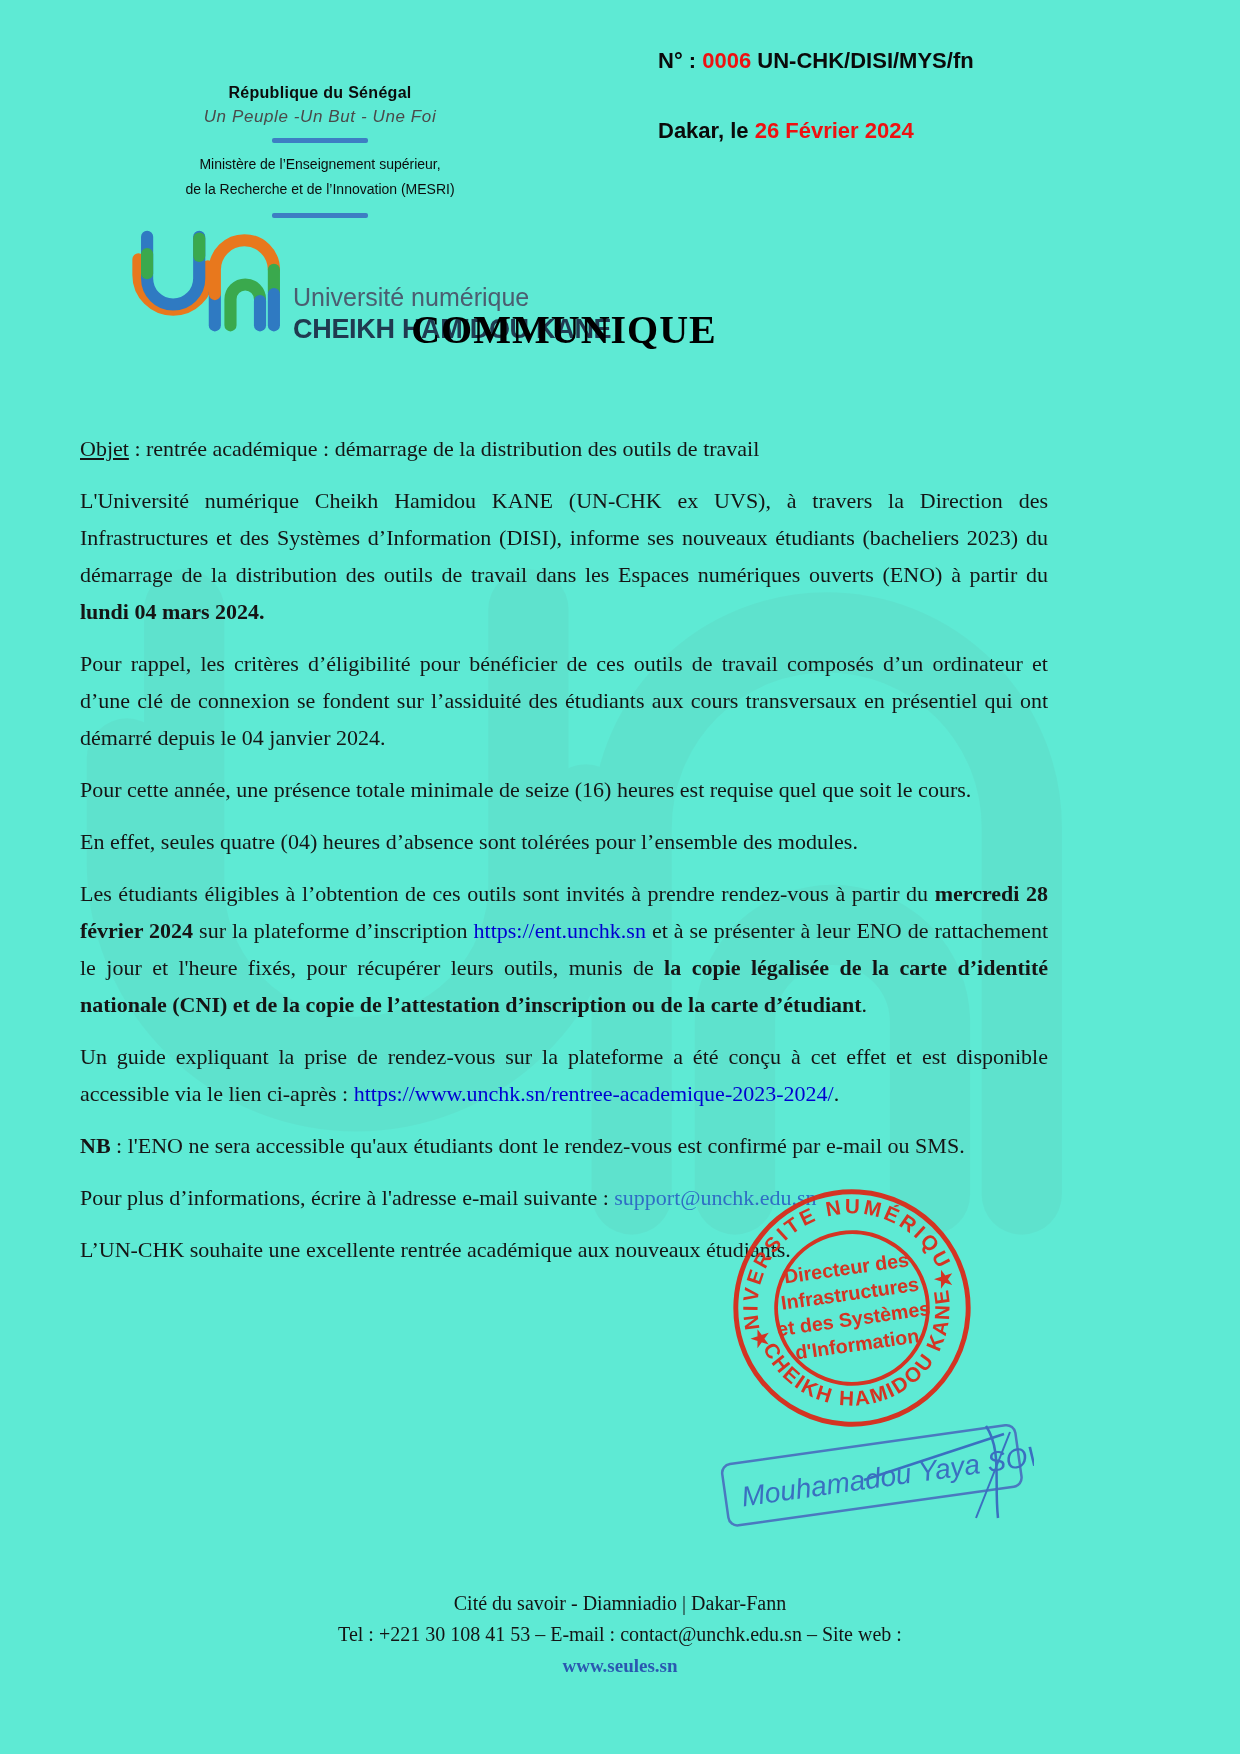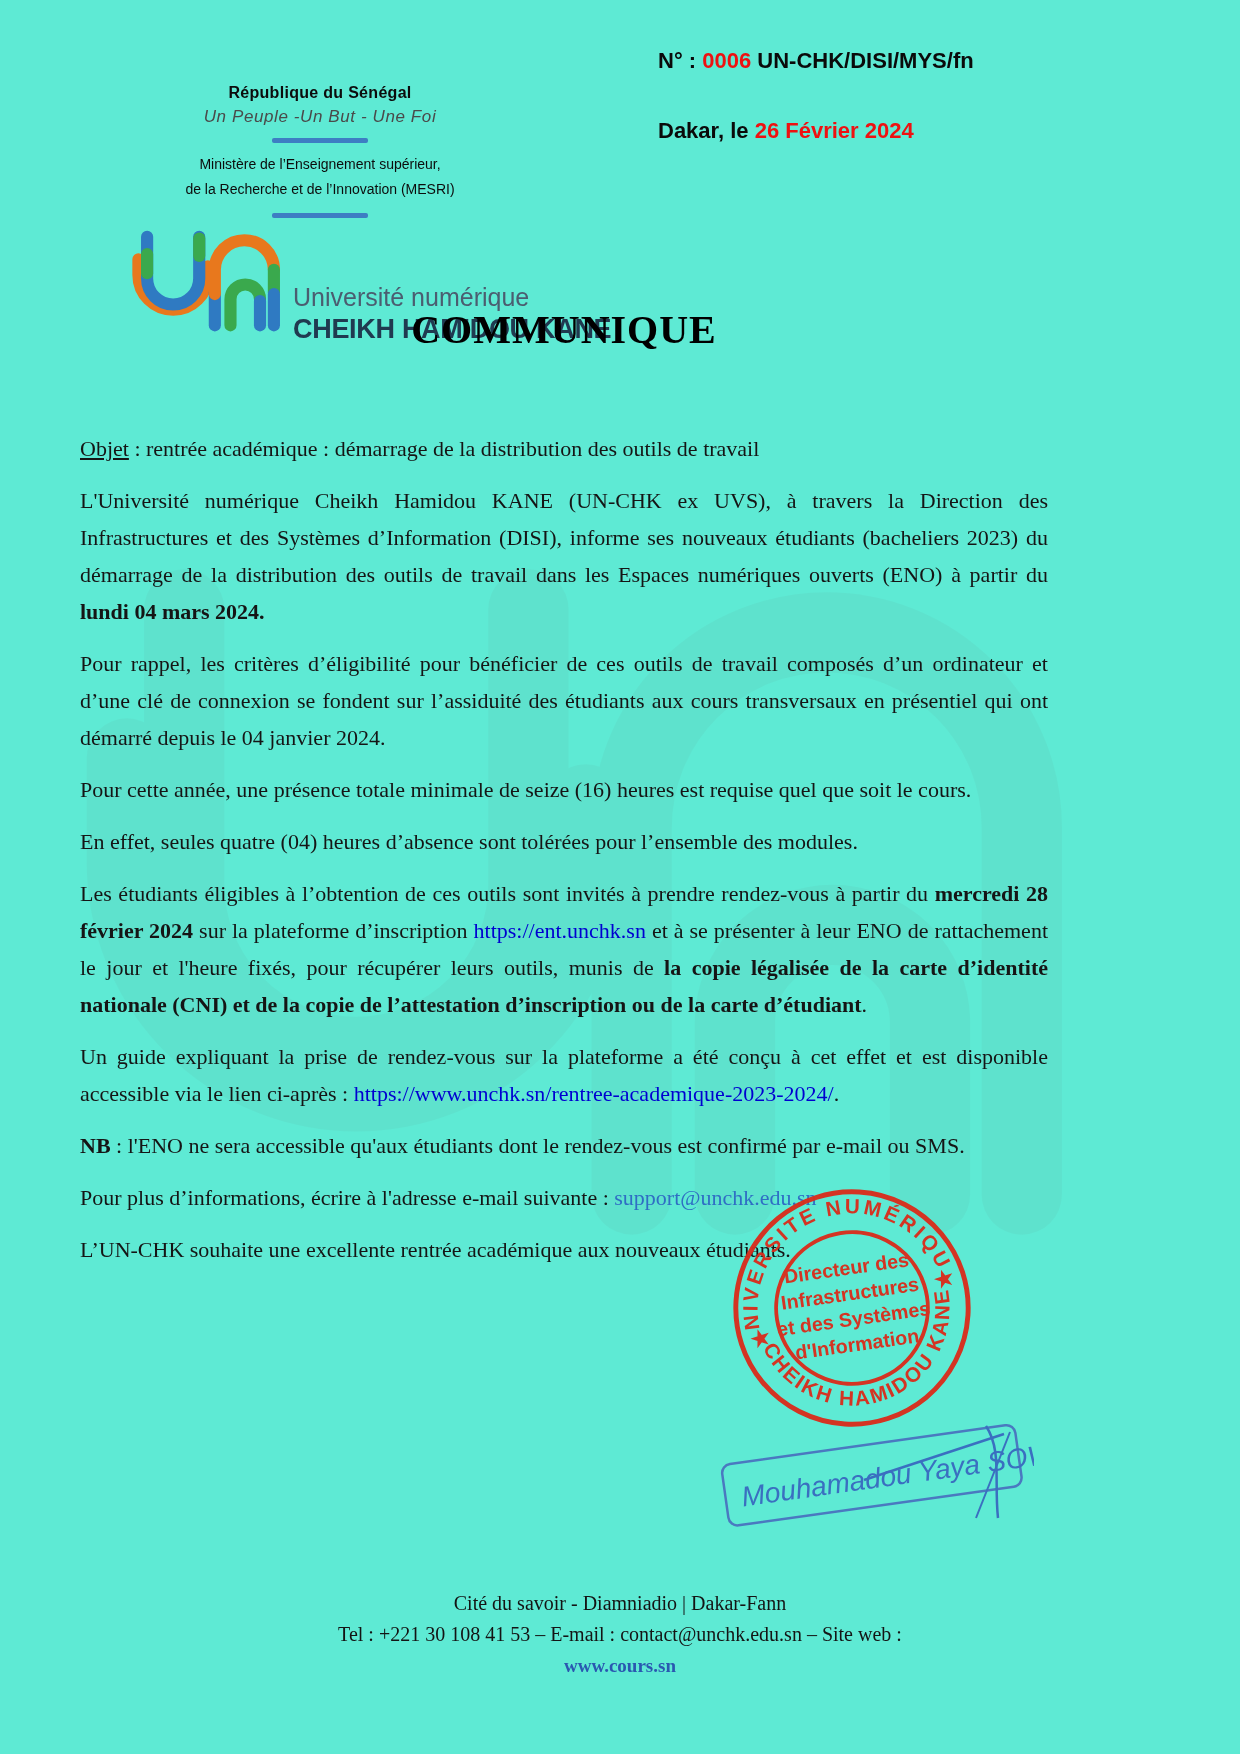--- a/index.html
+++ b/index.html
@@ -158,16 +158,16 @@
         <path d="M150,84 L290,38" stroke-width="2.5"></path>
         <path d="M284,122 C280,86 288,54 272,30" stroke-width="2.5"></path>
         <path d="M262,122 L296,36" stroke-width="2"></path>
       </g>
     </svg>
   </div>
 
   <div class="footer">
     <div>Cité du savoir - Diamniadio | Dakar-Fann</div>
     <div>Tel : +221 30 108 41 53 – E-mail : contact@unchk.edu.sn – Site web :</div>
-    <div><a class="site">www.cours.sn</a></div>
+    <div><a class="site">www.seules.sn</a></div>
   </div>
 
 </div>
 
 </body></html>

